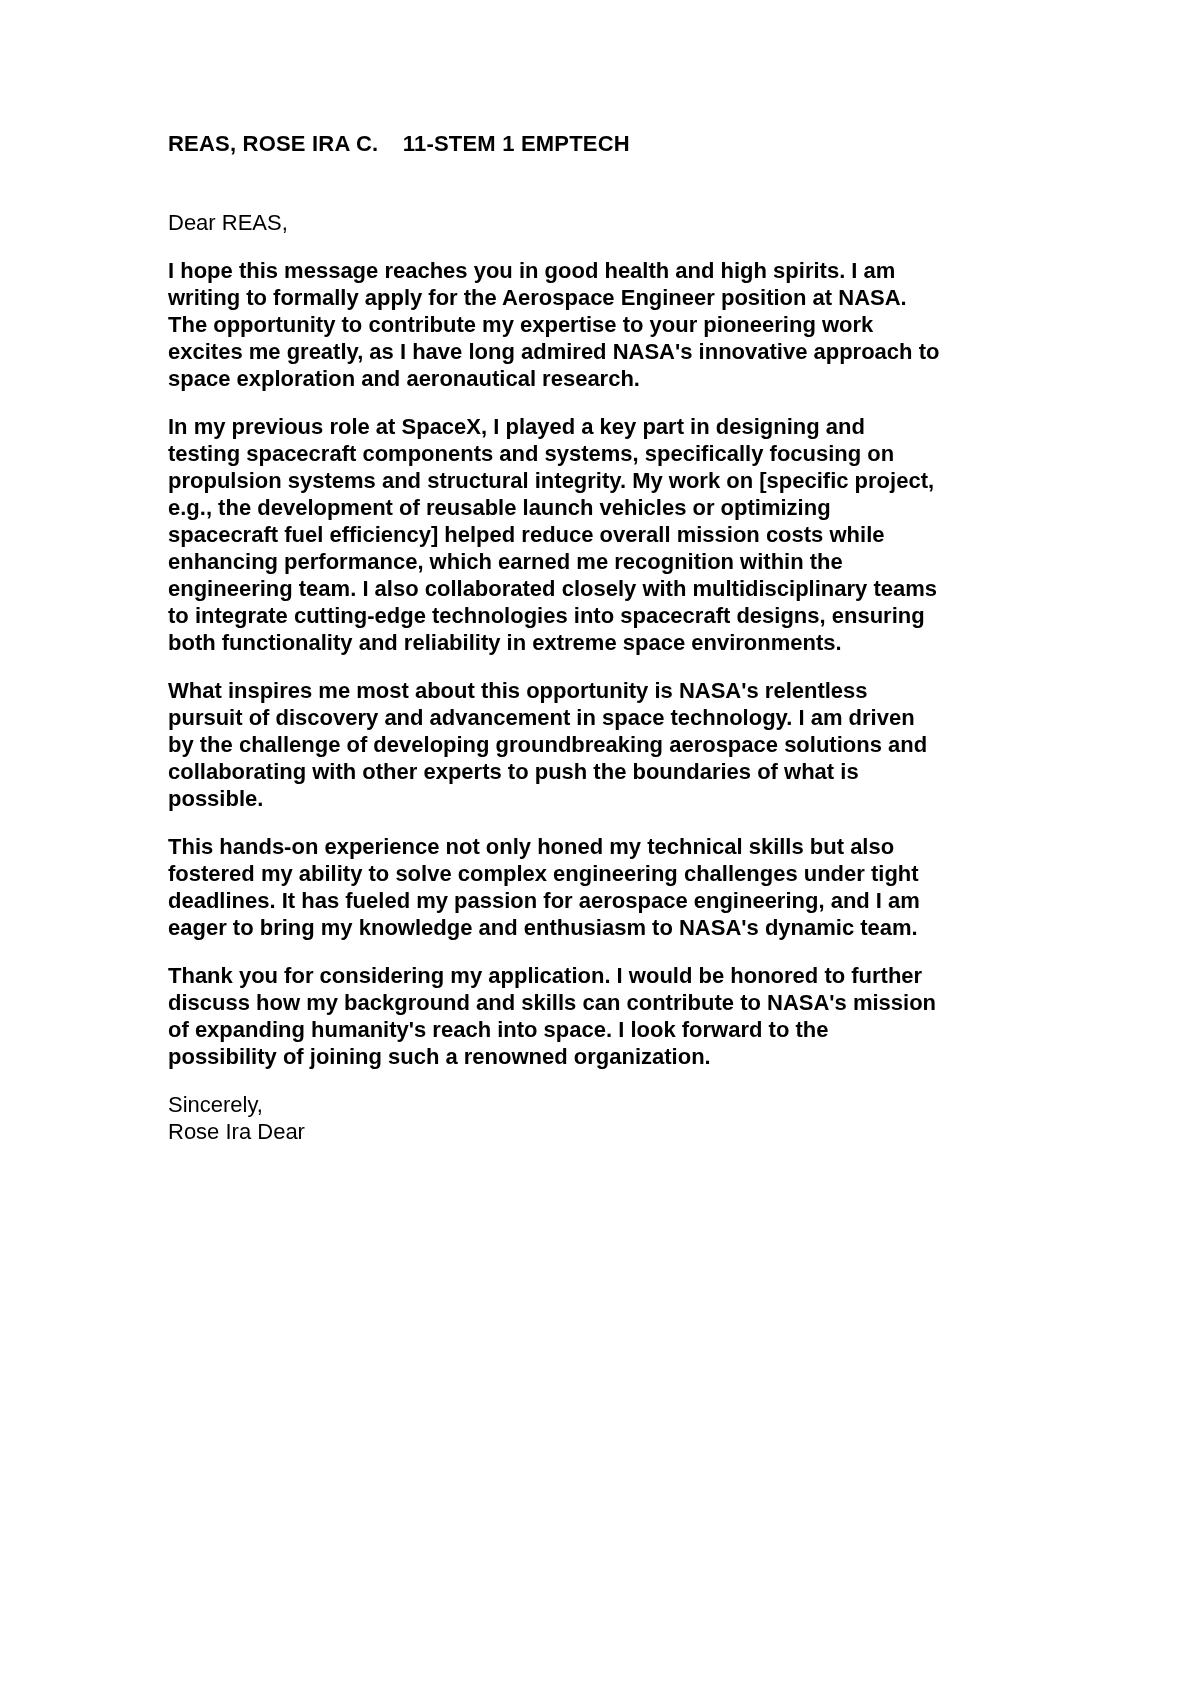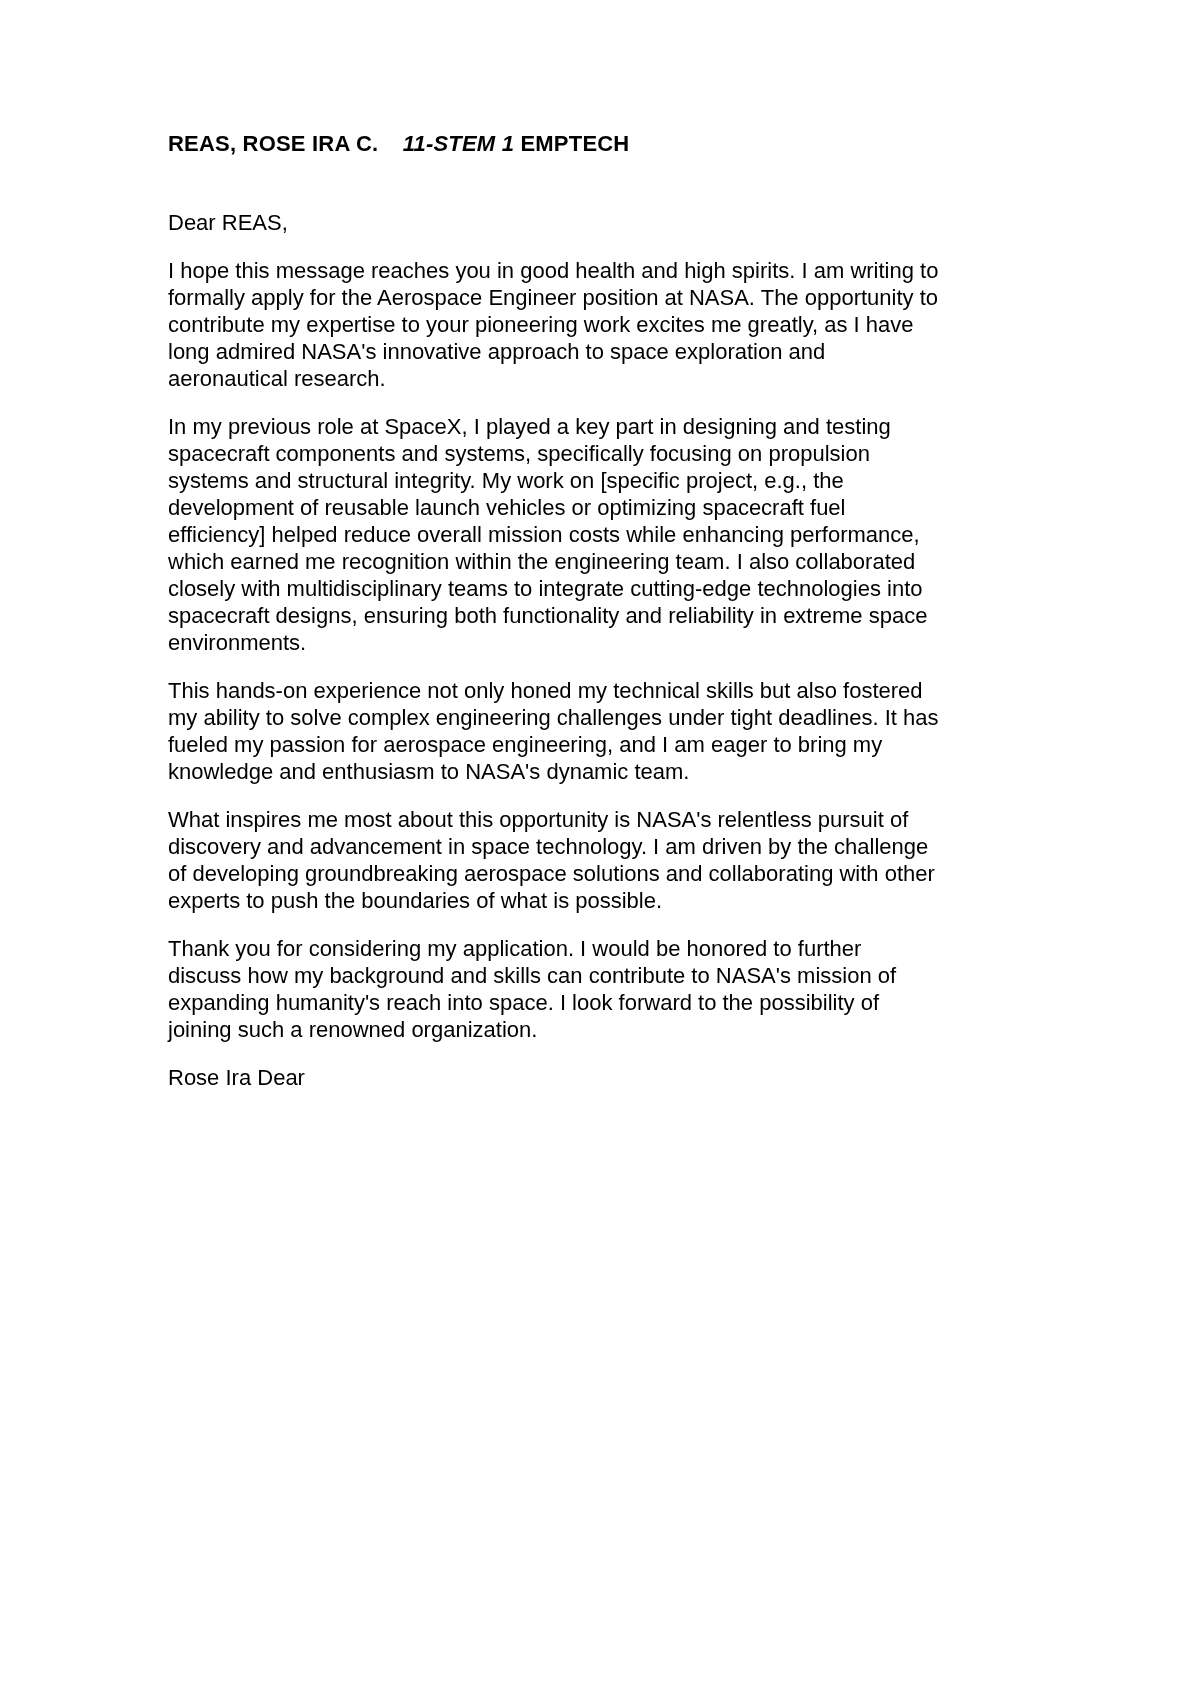--- a/index.html
+++ b/index.html
@@ -23,27 +23,28 @@
     width: 772px;
     font-size: 22px;
     line-height: 27px;
   }
   .doc-header {
     font-weight: bold;
     white-space: nowrap;
     margin: 0 0 52px 0;
     letter-spacing: 0.2px;
   }
-  .doc-header .part-section { margin-left: 18px; font-style: italic; }
+  .doc-header .part-section { margin-left: 18px; }
   .doc-header .part-subject { }
   .salutation {
     margin: 0 0 21px 0;
   }
   .para {
     margin: 0 0 21px 0;
+    font-weight: bold;
   }
   .closing-block {
     margin: 0;
   }
   .closing-block div { margin: 0; }
 </style>
 </head>
 <body>
 
 <div class="page">
@@ -54,24 +55,25 @@
       <span class="part-section">11-STEM 1</span>
       <span class="part-subject">EMPTECH</span>
     </div>
 
     <div class="salutation">Dear REAS,</div>
 
     <p class="para">I hope this message reaches you in good health and high spirits. I am writing to formally apply for the Aerospace Engineer position at NASA. The opportunity to contribute my expertise to your pioneering work excites me greatly, as I have long admired NASA's innovative approach to space exploration and aeronautical research.</p>
 
     <p class="para">In my previous role at SpaceX, I played a key part in designing and testing spacecraft components and systems, specifically focusing on propulsion systems and structural integrity. My work on [specific project, e.g., the development of reusable launch vehicles or optimizing spacecraft fuel efficiency] helped reduce overall mission costs while enhancing performance, which earned me recognition within the engineering team. I also collaborated closely with multidisciplinary teams to integrate cutting-edge technologies into spacecraft designs, ensuring both functionality and reliability in extreme space environments.</p>
 
+    <p class="para">What inspires me most about this opportunity is NASA's relentless pursuit of discovery and advancement in space technology. I am driven by the challenge of developing groundbreaking aerospace solutions and collaborating with other experts to push the boundaries of what is possible.</p>
+
     <p class="para">This hands-on experience not only honed my technical skills but also fostered my ability to solve complex engineering challenges under tight deadlines. It has fueled my passion for aerospace engineering, and I am eager to bring my knowledge and enthusiasm to NASA's dynamic team.</p>
-
-    <p class="para">What inspires me most about this opportunity is NASA's relentless pursuit of discovery and advancement in space technology. I am driven by the challenge of developing groundbreaking aerospace solutions and collaborating with other experts to push the boundaries of what is possible.</p>
 
     <p class="para">Thank you for considering my application. I would be honored to further discuss how my background and skills can contribute to NASA's mission of expanding humanity's reach into space. I look forward to the possibility of joining such a renowned organization.</p>
 
     <div class="closing-block">
+      <div>Sincerely,</div>
       <div>Rose Ira Dear</div>
     </div>
 
   </div>
 </div>
 
 </body></html>

